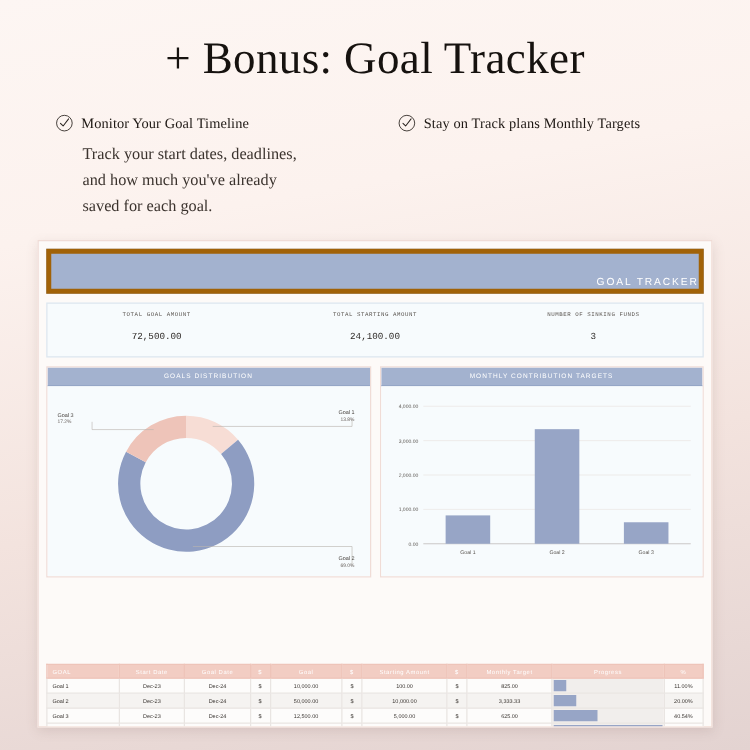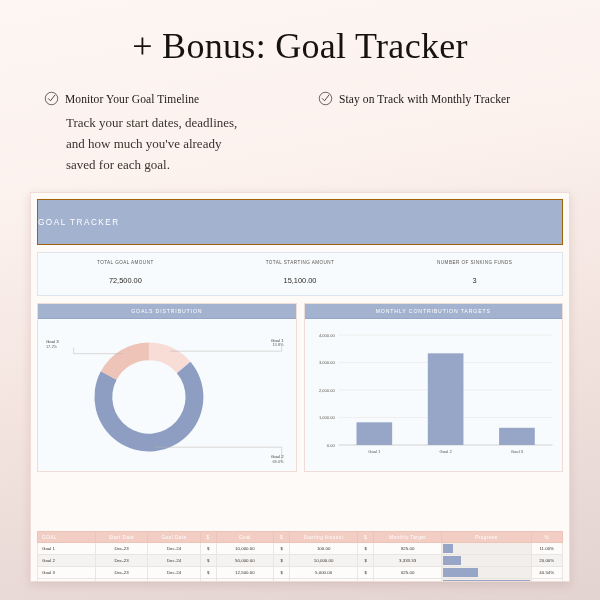--- a/index.html
+++ b/index.html
@@ -63,37 +63,38 @@
     box-shadow: 0 3px 9px rgba(120, 90, 85, 0.17);
     overflow: hidden;
     padding: 6px 6px 0 6px;
   }
 
   .sheet-title {
     background: #a3b2cf;
     color: #ffffff;
     font-size: 8.2px;
     letter-spacing: 1.5px;
-    text-align: left;
+    text-align: right;
     line-height: 46px;
-    height: 46px;
-    border: 1px solid #a16207;
+    height: 36px;
+    border: 4px solid #a16207;
   }
 
   .summary {
     margin-top: 7px;
     display: flex;
     background: #f7fbfd;
     border: 1px solid #dde6ee;
     height: 44px;
   }
   .summary-cell {
     flex: 1;
     text-align: center;
     padding-top: 7px;
+    font-family: Liberation Mono, monospace;
   }
   .summary-label {
     font-size: 4.6px;
     letter-spacing: 0.45px;
     color: #5a5550;
   }
   .summary-value {
     font-size: 7.4px;
     color: #2e2a27;
     margin-top: 11px;
@@ -186,38 +187,38 @@
     </div>
     <div class="feature-desc">Track your start dates, deadlines, and how much you've already saved for each goal.</div>
   </div>
 
   <div class="feature">
     <div class="feature-head">
       <svg class="check-icon" width="15" height="15" viewBox="0 0 24 24">
         <circle cx="12" cy="12" r="10" fill="none" stroke="#2a2420" stroke-width="1.1"></circle>
         <path d="M7 12.2 L10.4 15.6 L17.4 6.6" fill="none" stroke="#2a2420" stroke-width="1.3" stroke-linecap="round" stroke-linejoin="round"></path>
       </svg>
-      <span class="feature-title">Stay on Track with Monthly Tracker</span>
+      <span class="feature-title">Stay on Track plans Monthly Targets</span>
     </div>
   </div>
 
 </div>
 
 <div class="sheet">
 
   <div class="sheet-title">GOAL TRACKER</div>
 
   <div class="summary">
     <div class="summary-cell">
       <div class="summary-label">TOTAL GOAL AMOUNT</div>
       <div class="summary-value">72,500.00</div>
     </div>
     <div class="summary-cell">
       <div class="summary-label">TOTAL STARTING AMOUNT</div>
-      <div class="summary-value">15,100.00</div>
+      <div class="summary-value">24,100.00</div>
     </div>
     <div class="summary-cell">
       <div class="summary-label">NUMBER OF SINKING FUNDS</div>
       <div class="summary-value">3</div>
     </div>
   </div>
 
   <div class="charts">
 
     <div class="chart-card">

